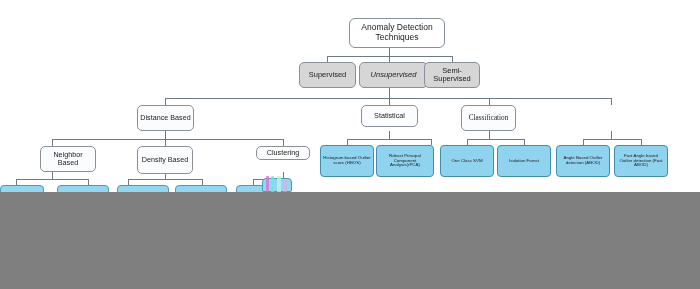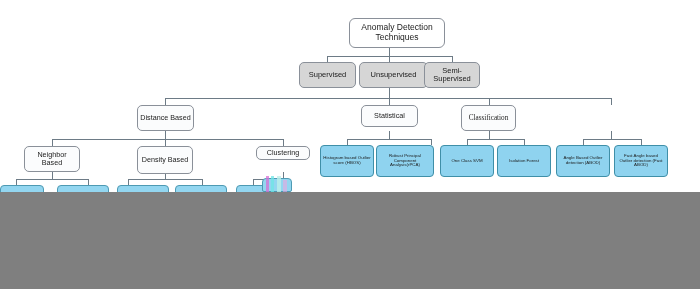--- a/index.html
+++ b/index.html
@@ -100,38 +100,38 @@
     </g>
   </svg>
 
   <div class="node root" style="left:341px;top:18px;width:96px;height:30px;margin-left:8px;">
     <span>Anomaly Detection Techniques</span>
   </div>
 
   <div class="node gray" style="left:299px;top:62px;width:57px;height:26px;">
     <span>Supervised</span>
   </div>
-  <div class="node gray" style="left:359px;top:62px;width:69px;height:26px;">
+  <div class="node gray" style="left:359px;top:62px;width:69px;height:26px;font-style:italic;">
     <span>Unsupervised</span>
   </div>
   <div class="node gray" style="left:424px;top:62px;width:56px;height:26px;">
     <span>Semi-Supervised</span>
   </div>
 
   <div class="node white" style="left:137px;top:105px;width:57px;height:26px;">
     <span>Distance Based</span>
   </div>
   <div class="node white" style="left:361px;top:105px;width:57px;height:22px;">
     <span>Statistical</span>
   </div>
   <div class="node white" style="left:461px;top:105px;width:55px;height:26px;font-family:Liberation Serif, serif;">
     <span>Classification</span>
   </div>
 
-  <div class="node white" style="left:24px;top:146px;width:56px;height:26px;">
+  <div class="node white" style="left:40px;top:146px;width:56px;height:26px;">
     <span>Neighbor Based</span>
   </div>
   <div class="node white" style="left:137px;top:146px;width:56px;height:28px;">
     <span>Density Based</span>
   </div>
   <div class="node white" style="left:256px;top:146px;width:54px;height:14px;">
     <span>Clustering</span>
   </div>
 
   <div class="node blue" style="left:320px;top:145px;width:54px;height:32px;">

